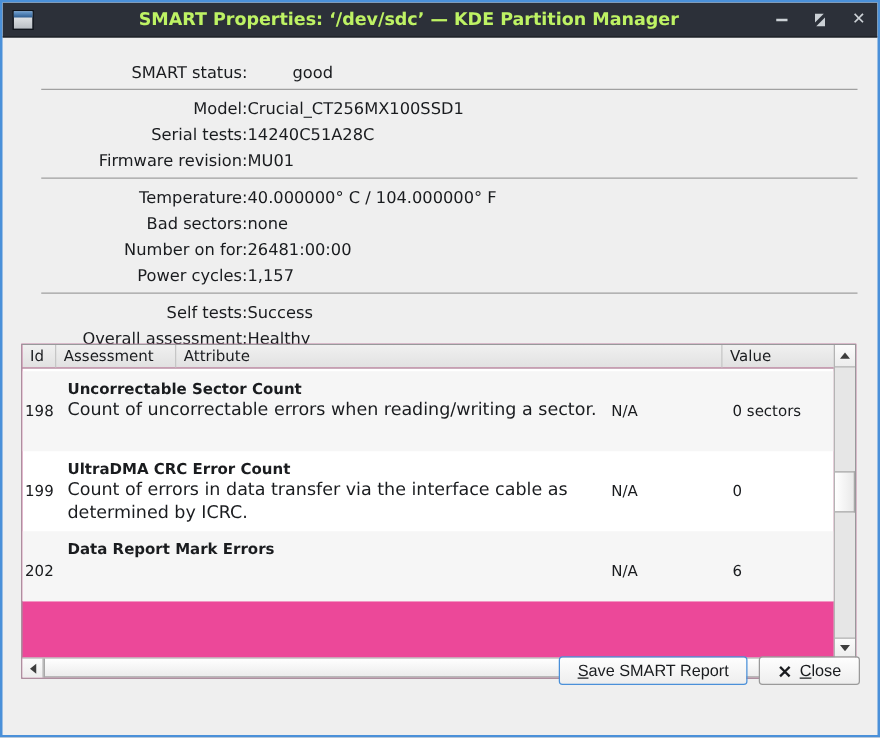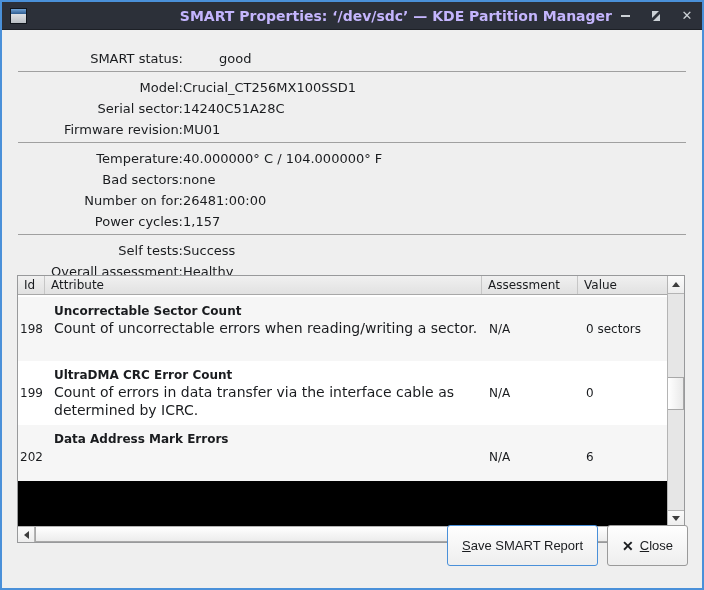--- a/index.html
+++ b/index.html
@@ -24,39 +24,39 @@
     width:17px; height:16px;
     border:1px solid #10151c;
     background:linear-gradient(#f2f4f6,#b9bec4);
     position:relative; flex:none;
   }
   .win-icon::before {
     content:""; position:absolute; top:0; left:0; right:0; height:5px;
     background:linear-gradient(#71a2d4,#2e5c8f);
   }
   .title-text {
-    position:absolute; left:40px; right:90px; text-align:right;
-    color:#c4b5fd; font-weight:bold; font-size:14px;
+    position:absolute; left:40px; right:90px; text-align:center;
+    color:#bef264; font-weight:bold; font-size:14px;
     white-space:nowrap; overflow:hidden;
   }
   .controls { margin-left:auto; display:flex; align-items:center; gap:17px; z-index:2; }
   .tb-btn { width:14px; height:14px; display:flex; align-items:center; justify-content:center; cursor:pointer; }
   .min-glyph { width:9px; height:2px; background:#ccd1d6; }
   .close-glyph { color:#ccd1d6; font-size:13px; font-weight:bold; line-height:1; }
   
-  .info { padding-top:18px; font-size:13px; }
+  .info { padding-top:18px; font-size:13px;padding-left:15px; }
   .irow { height:21px; display:flex; align-items:center; }
   .irow .lbl { width:181px; text-align:right; flex:none; }
   .irow .val { margin-left:0; }
   .irow.status .val { margin-left:36px; }
   .sep { height:1px; background:#a0a0a0; margin:2px 16px 5px 16px; }
   
   .table {
     position:absolute; left:15px; top:273px; width:668px; height:268px;
-    border:1px solid #98999b; background:#000000;
+    border:1px solid #98999b; background:#ec4899;
   }
   .thead {
     display:flex; height:19px;
     background:linear-gradient(#f0f0f0,#e1e1e1);
     border-bottom:1px solid #a8a8a8;
     font-size:12px;
   }
   .th {
     display:flex; align-items:center;
     padding-left:6px; border-right:1px solid #c6c6c6; flex:none;
@@ -117,21 +117,21 @@
     background:linear-gradient(#ffffff,#ececec);
     border:1px solid #a8a8a8; border-top:none;
   }
   .scroll-corner {
     position:absolute; right:0; bottom:0; width:17px; height:16px;
     background:#e2e2e2; border-left:1px solid #b4b4b4; border-top:1px solid #b4b4b4;
   }
   
   .button-row { position:absolute; right:14px; top:523px; display:flex; gap:9px; }
   .btn {
-    height:41px; padding:0 14px; font-size:13px; color:#1a1c1f;
+    height:23px; padding:0 14px; font-size:13px; color:#1a1c1f;
     display:flex; align-items:center; gap:6px;
     background:linear-gradient(#fefefe,#eeeeee);
     border:1px solid #9a9a9a; border-radius:3px; cursor:pointer;
     white-space:nowrap;
   }
   .btn.primary { border-color:#4a90d9; }
   .close-x { font-weight:bold; font-size:14px; line-height:1; }
 </style>
 </head>
 <body>
@@ -164,21 +164,21 @@
     </div>
     <div class="sep"></div>
     <div>
 
         <div class="irow">
           <span class="lbl">Model:</span>
           <span class="val">Crucial_CT256MX100SSD1</span>
         </div>
 
         <div class="irow">
-          <span class="lbl">Serial sector:</span>
+          <span class="lbl">Serial tests:</span>
           <span class="val">14240C51A28C</span>
         </div>
 
         <div class="irow">
           <span class="lbl">Firmware revision:</span>
           <span class="val">MU01</span>
         </div>
       </div>
     <div class="sep"></div>
     <div>
@@ -216,25 +216,25 @@
           <span class="val">Healthy</span>
         </div>
       </div>
   </div>
 
   <div class="table">
     <div class="thead">
       <div class="th th-id">
           <span>Id</span>
         </div>
+      <div class="th th-assess">
+          <span>Assessment</span>
+        </div>
       <div class="th th-attr">
           <span>Attribute</span>
-        </div>
-      <div class="th th-assess">
-          <span>Assessment</span>
         </div>
       <div class="th th-value">
           <span>Value</span>
         </div>
     </div>
 
     <div class="viewport">
 
         <div class="trow alt">
           <div class="cell-id">198</div>
@@ -252,21 +252,21 @@
             <div class="attr-name">UltraDMA CRC Error Count</div>
             <div class="attr-desc">Count of errors in data transfer via the interface cable as determined by ICRC.</div>
           </div>
           <div class="cell-assess">N/A</div>
           <div class="cell-value">0</div>
         </div>
 
         <div class="trow alt">
           <div class="cell-id">202</div>
           <div class="cell-attr">
-            <div class="attr-name">Data Address Mark Errors</div>
+            <div class="attr-name">Data Report Mark Errors</div>
           </div>
           <div class="cell-assess">N/A</div>
           <div class="cell-value">6</div>
         </div>
       </div>
 
     <div class="vscroll">
       <div class="sbtn up">
           <div class="tri-up"></div>
         </div>

